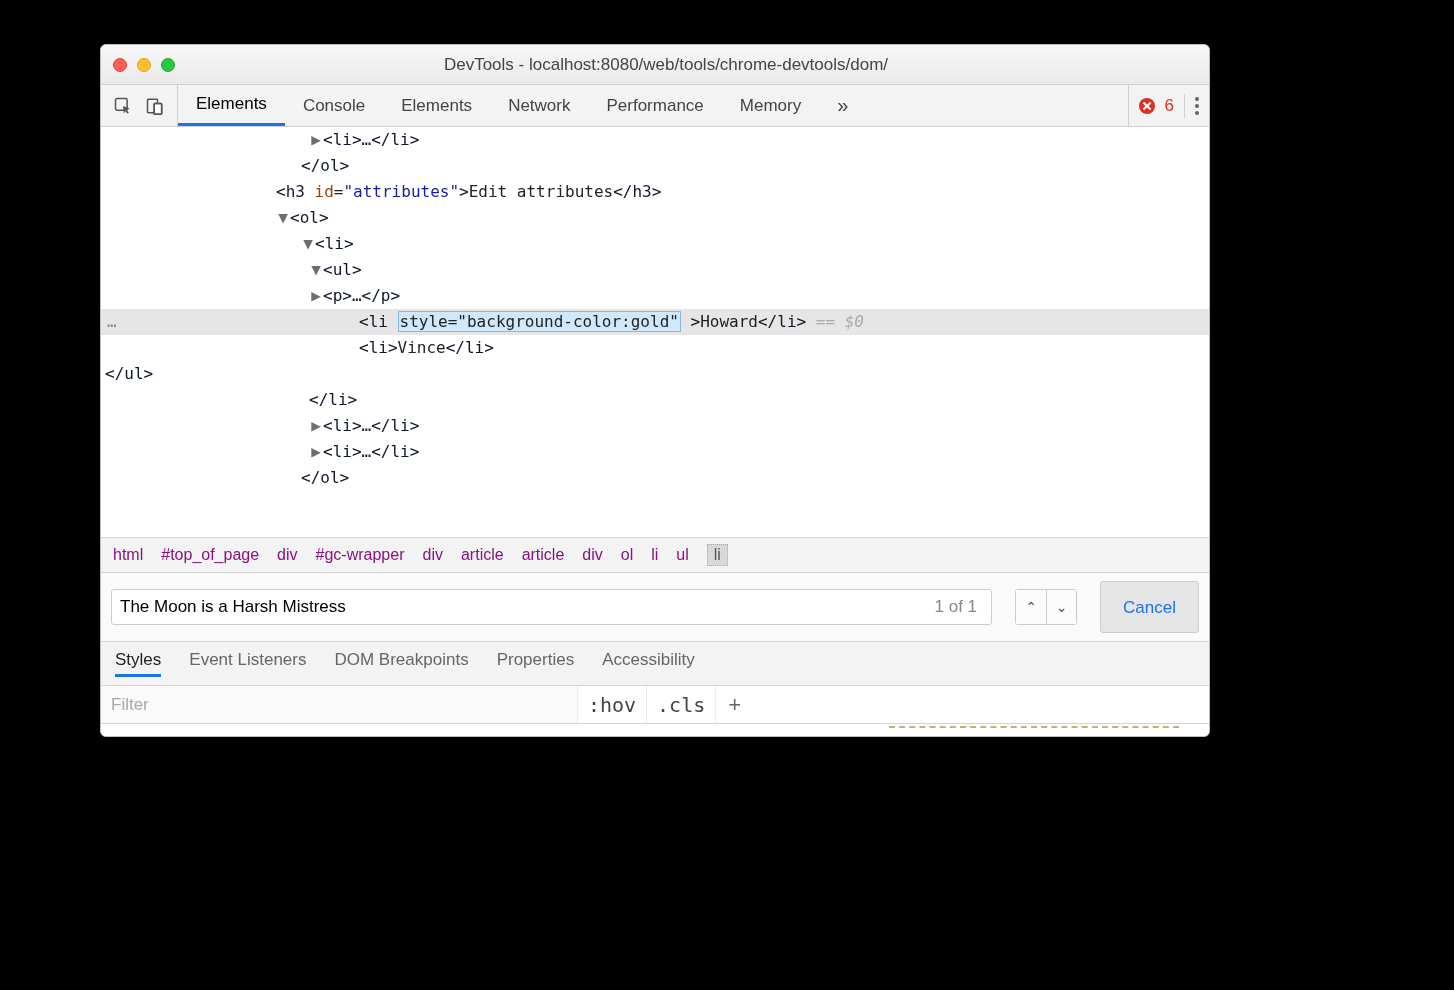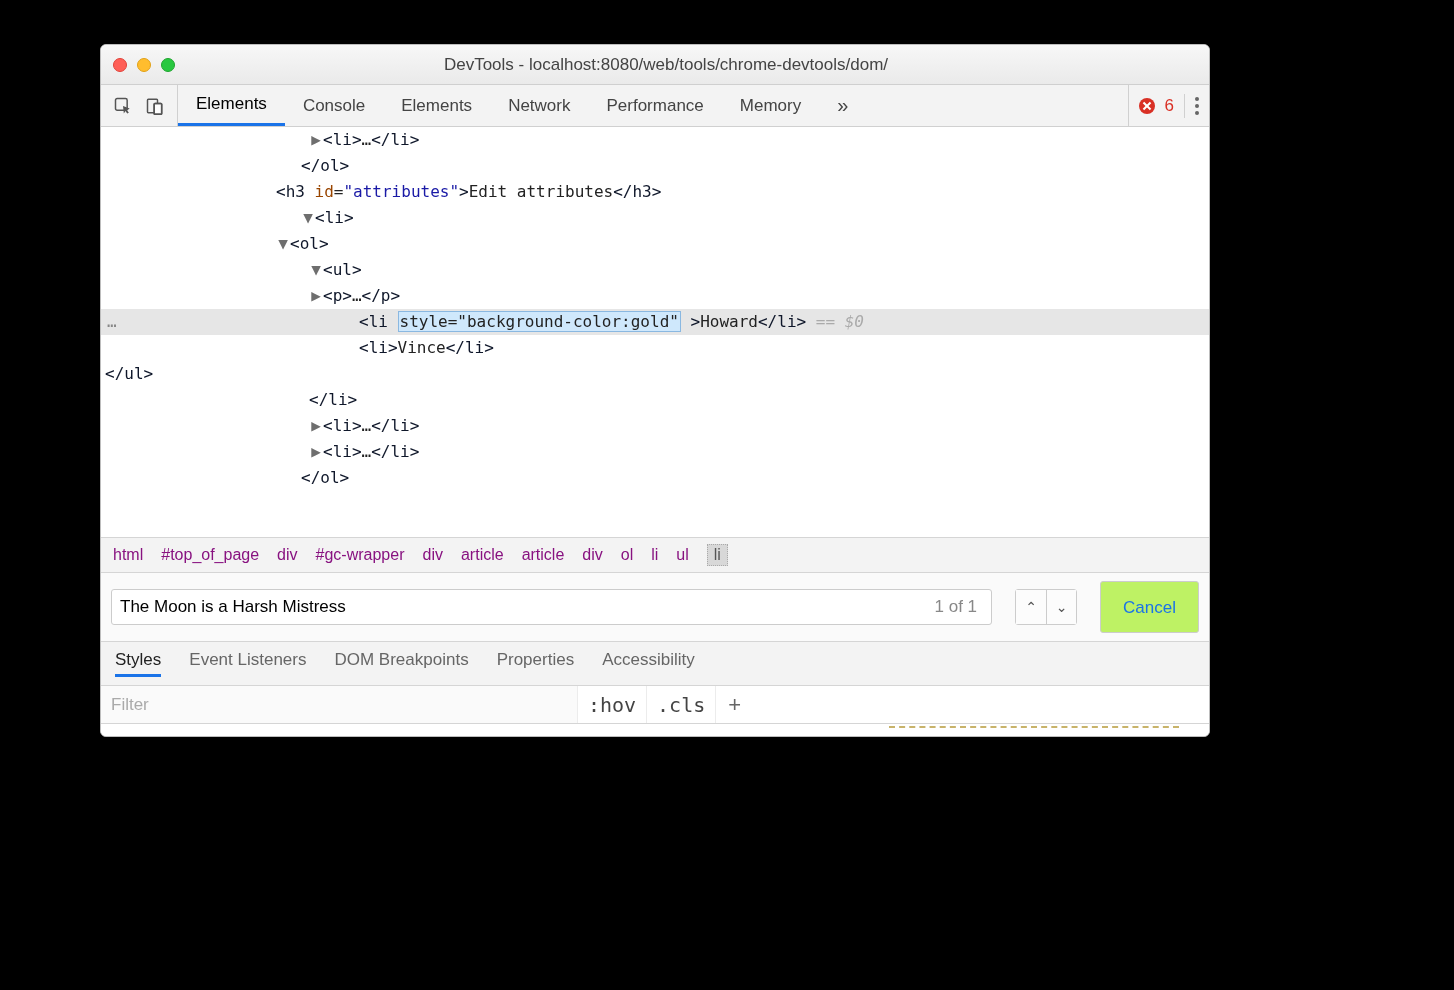--- a/index.html
+++ b/index.html
@@ -110,21 +110,21 @@
   .searchbar {
     display:flex; align-items:center; gap:23px; padding:8px 10px;
     border-bottom:1px solid #d5d5d5; background:#fafafa;
   }
   .searchbox { flex:1; display:flex; align-items:center; border:1px solid #ccc; border-radius:3px; background:#fff; height:36px; padding:0 8px; font-size:17px; }
   .searchbox input { flex:1; border:none; outline:none; font-size:17px; }
   .searchcount { color:#888; padding-right:6px; }
   .updown { display:flex; border:1px solid #ccc; border-radius:3px; height:36px; }
   .updown button { width:30px; background:#fcfcfc; border:none; border-left:1px solid #ccc; font-size:14px; color:#555;}
   .updown button:first-child{border-left:none;}
-  .cancel { border:1px solid #ccc; border-radius:3px; height:52px; padding:16px 22px; background:#bef264; color:#1a73e8; font-size:17px; }
+  .cancel { border:1px solid #ccc; border-radius:3px; height:52px; padding:16px 22px; background:#e5e5e5; color:#1a73e8; font-size:17px; }
 
   .subtabs {
     display:flex; gap:28px; padding:8px 14px; background:#f3f3f3;
     border-bottom:1px solid #d5d5d5; font-size:17px; color:#666;
   }
   .subtabs .stab.active { color:#222; border-bottom:3px solid #1a73e8; padding-bottom:4px; font-weight:500; }
 
   .styles {
     display:flex; align-items:center; background:#fff; border-bottom:1px solid #d5d5d5;
     height:38px;
@@ -183,22 +183,22 @@
           <span></span>
           <span></span>
         </div>
     </div>
   </div>
 
   <div class="dom">
     <div class="line indli"><span class="arrow">▶</span><span class="tag">&lt;li&gt;</span>…<span class="tag">&lt;/li&gt;</span></div>
     <div class="line ind1"><span class="tag">&lt;/ol&gt;</span></div>
     <div class="line ind2"><span class="tag">&lt;h3 </span><span class="attr">id</span>=<span class="attrv">"<span>attributes</span>"</span><span class="tag">&gt;</span><span class="txt">Edit attributes</span><span class="tag">&lt;/h3&gt;</span></div>
+    <div class="line ind2"><span class="arrow">▼</span><span class="tag">&lt;ol&gt;</span></div>
     <div class="line ind1"><span class="arrow">▼</span><span class="tag">&lt;li&gt;</span></div>
-    <div class="line ind2"><span class="arrow">▼</span><span class="tag">&lt;ol&gt;</span></div>
     <div class="line indli"><span class="arrow">▼</span><span class="tag">&lt;ul&gt;</span></div>
     <div class="line indli"><span class="arrow">▶</span><span class="tag">&lt;p&gt;</span>…<span class="tag">&lt;/p&gt;</span></div>
     <div class="line sel-row lihw"><span class="dots">…</span><span class="tag">&lt;li</span> <span class="attr-edit">style="background-color:gold"</span> <span class="tag">&gt;</span><span class="txt">Howard</span><span class="tag">&lt;/li&gt;</span> <span class="eq0">== $0</span></div>
     <div class="line lihw"><span class="tag">&lt;li&gt;</span><span class="txt">Vince</span><span class="tag">&lt;/li&gt;</span></div>
     <div class="line indul"><span class="tag">&lt;/ul&gt;</span></div>
     <div class="line indli"><span class="tag">&lt;/li&gt;</span></div>
     <div class="line indli"><span class="arrow">▶</span><span class="tag">&lt;li&gt;</span>…<span class="tag">&lt;/li&gt;</span></div>
     <div class="line indli"><span class="arrow">▶</span><span class="tag">&lt;li&gt;</span>…<span class="tag">&lt;/li&gt;</span></div>
     <div class="line ind1"><span class="tag">&lt;/ol&gt;</span></div>
   </div>

